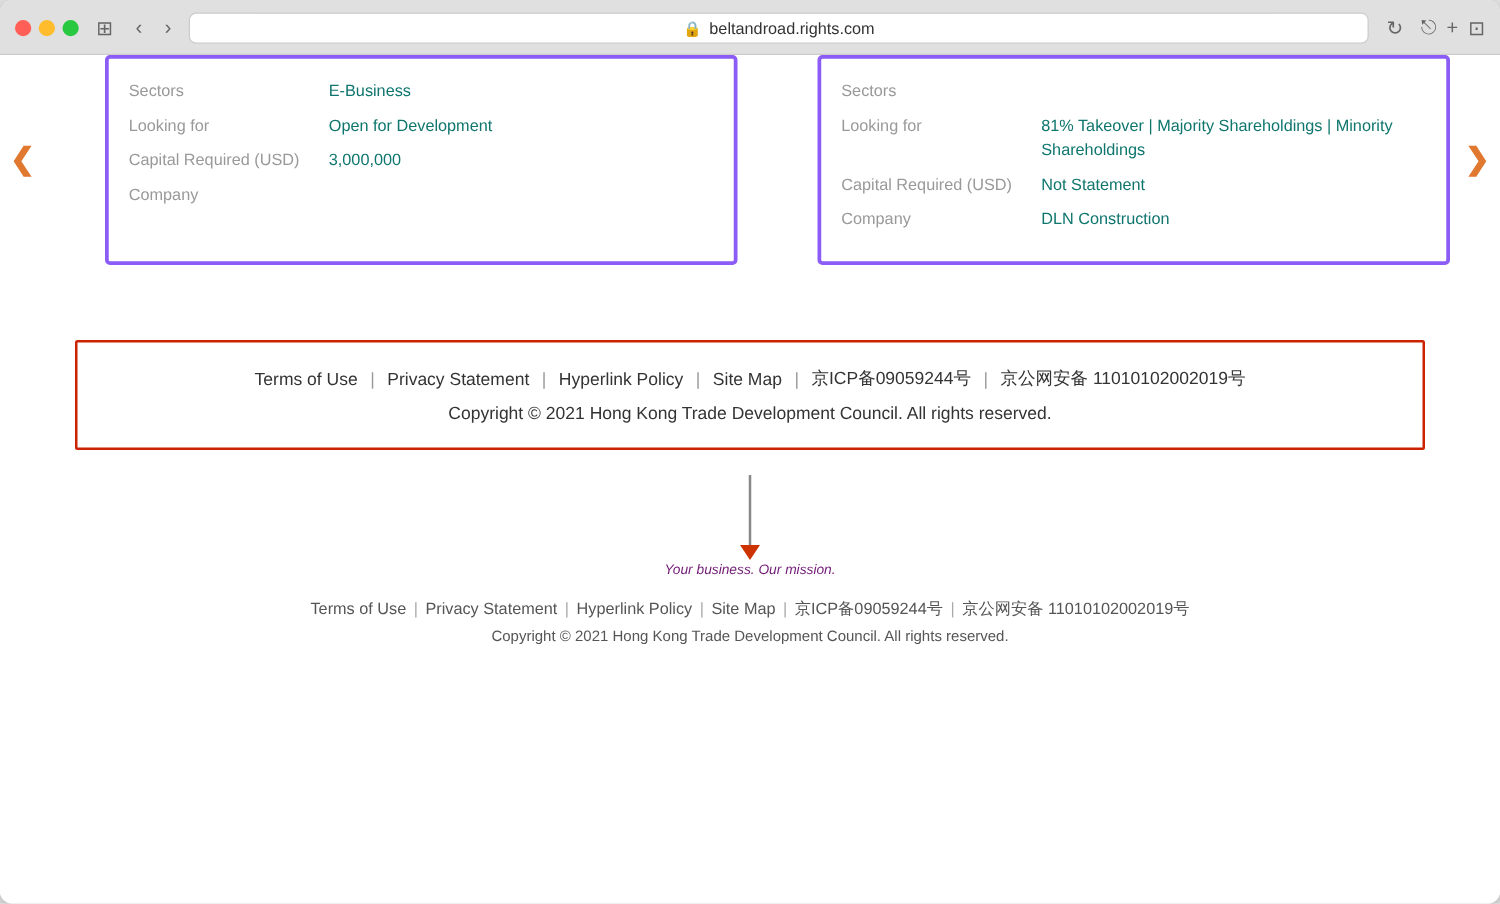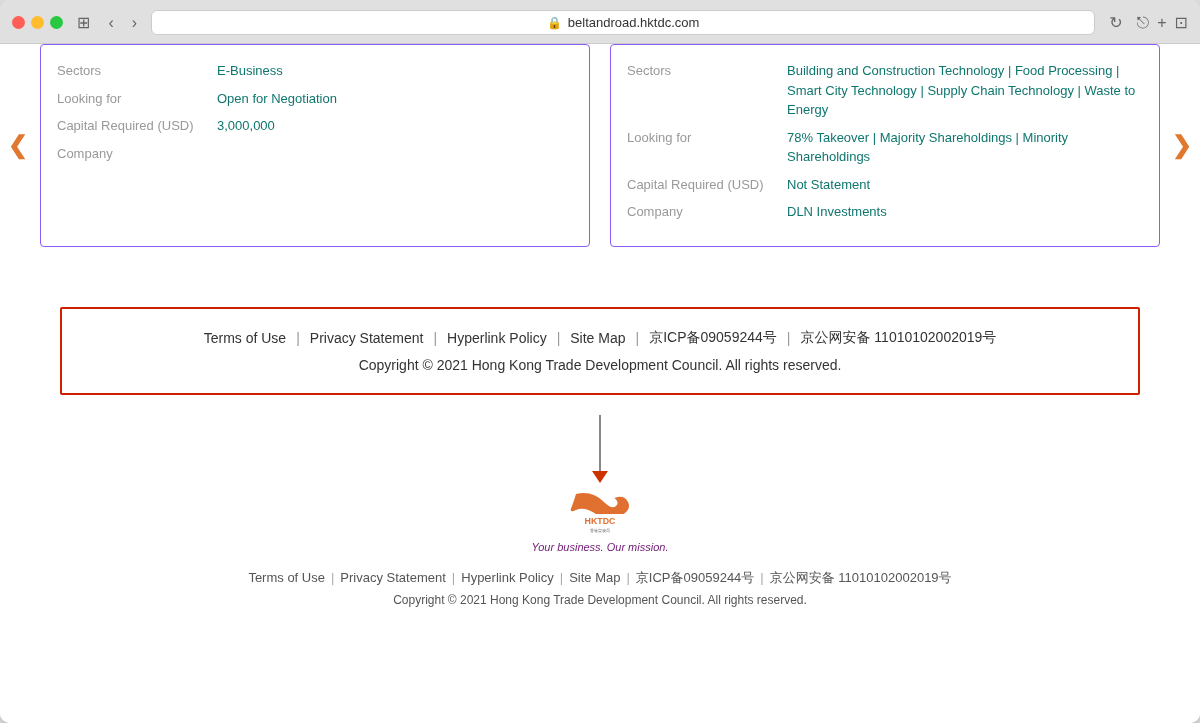--- a/index.html
+++ b/index.html
@@ -128,24 +128,25 @@
 
     .cards-container {
       display: flex;
       gap: 20px;
       flex: 1;
       padding: 0 10px;
     }
 
     .card {
       flex: 1;
-      border: 1px solid #8b5cf6;
+      border: 3px solid #8b5cf6;
       border-radius: 4px;
       padding: 16px;
       background: white;
+      margin-left: 44px;
     }
 
     .card-row {
       display: flex;
       margin-bottom: 8px;
       font-size: 13px;
       line-height: 1.5;
     }
 
     .card-label {
@@ -285,21 +286,21 @@
       <div class="traffic-light tl-yellow"></div>
       <div class="traffic-light tl-green"></div>
     </div>
     <button class="browser-btn">
       <span>⊞</span>
     </button>
     <button class="browser-btn">‹</button>
     <button class="browser-btn">›</button>
     <div class="address-bar">
       <span class="lock-icon">🔒</span>
-      <span>beltandroad.hktdc.com</span>
+      <span>beltandroad.rights.com</span>
     </div>
     <button class="browser-btn">↻</button>
     <div class="browser-actions">
       <button class="browser-action-btn">⎋</button>
       <button class="browser-action-btn">+</button>
       <button class="browser-action-btn">⊡</button>
     </div>
   </div>
 
   <div class="page-content">
@@ -309,47 +310,46 @@
 
       <div class="cards-container">
 
         <div class="card">
           <div class="card-row">
             <span class="card-label">Sectors</span>
             <span class="card-value">E-Business</span>
           </div>
           <div class="card-row">
             <span class="card-label">Looking for</span>
-            <span class="card-value">Open for Negotiation</span>
+            <span class="card-value">Open for Development</span>
           </div>
           <div class="card-row">
             <span class="card-label">Capital Required (USD)</span>
             <span class="card-value">3,000,000</span>
           </div>
           <div class="card-row">
             <span class="card-label">Company</span>
           </div>
         </div>
 
         <div class="card">
           <div class="card-row">
             <span class="card-label">Sectors</span>
-            <span class="card-value">Building and Construction Technology | Food Processing | Smart City Technology | Supply Chain Technology | Waste to Energy</span>
           </div>
           <div class="card-row">
             <span class="card-label">Looking for</span>
-            <span class="card-value">78% Takeover | Majority Shareholdings | Minority Shareholdings</span>
+            <span class="card-value">81% Takeover | Majority Shareholdings | Minority Shareholdings</span>
           </div>
           <div class="card-row">
             <span class="card-label">Capital Required (USD)</span>
             <span class="card-value">Not Statement</span>
           </div>
           <div class="card-row">
             <span class="card-label">Company</span>
-            <span class="card-value">DLN Investments</span>
+            <span class="card-value">DLN Construction</span>
           </div>
         </div>
       </div>
 
       <button class="nav-arrow nav-arrow-right">❯</button>
     </div>
 
     <div style="height: 30px;"></div>
 
     <div class="footer-bordered">
@@ -368,32 +368,20 @@
       </div>
       <div class="footer-copyright">Copyright © 2021  Hong Kong Trade Development Council. All rights reserved.</div>
     </div>
 
     <div class="arrow-indicator">
       <div class="arrow-line"></div>
     </div>
 
     <div class="hktdc-footer">
 
-      <div class="hktdc-logo">
-        <svg viewBox="0 0 100 60" class="hktdc-svg">
-
-          <path d="M20,10 Q40,5 55,20 Q65,30 70,25 Q75,20 68,15 Q80,10 85,20 Q90,30 75,38 Q60,45 45,35 Q30,25 20,30 Q10,35 15,25 Q18,17 20,10 Z" fill="#e07030"></path>
-
-          <rect x="10" y="35" width="80" height="18" fill="white" rx="1"></rect>
-
-          <text x="50" y="48" font-family="Arial" font-size="11" font-weight="bold" fill="#e07030" text-anchor="middle">HKTDC</text>
-
-          <text x="50" y="57" font-family="Arial" font-size="5" fill="#666" text-anchor="middle">香港貿發局</text>
-        </svg>
-      </div>
 
       <div class="hktdc-tagline">Your business. Our mission.</div>
 
       <div class="footer-links-bottom">
         <a class="footer-link-bottom">Terms of Use</a>
         <span class="footer-separator-bottom">|</span>
         <a class="footer-link-bottom">Privacy Statement</a>
         <span class="footer-separator-bottom">|</span>
         <a class="footer-link-bottom">Hyperlink Policy</a>
         <span class="footer-separator-bottom">|</span>

